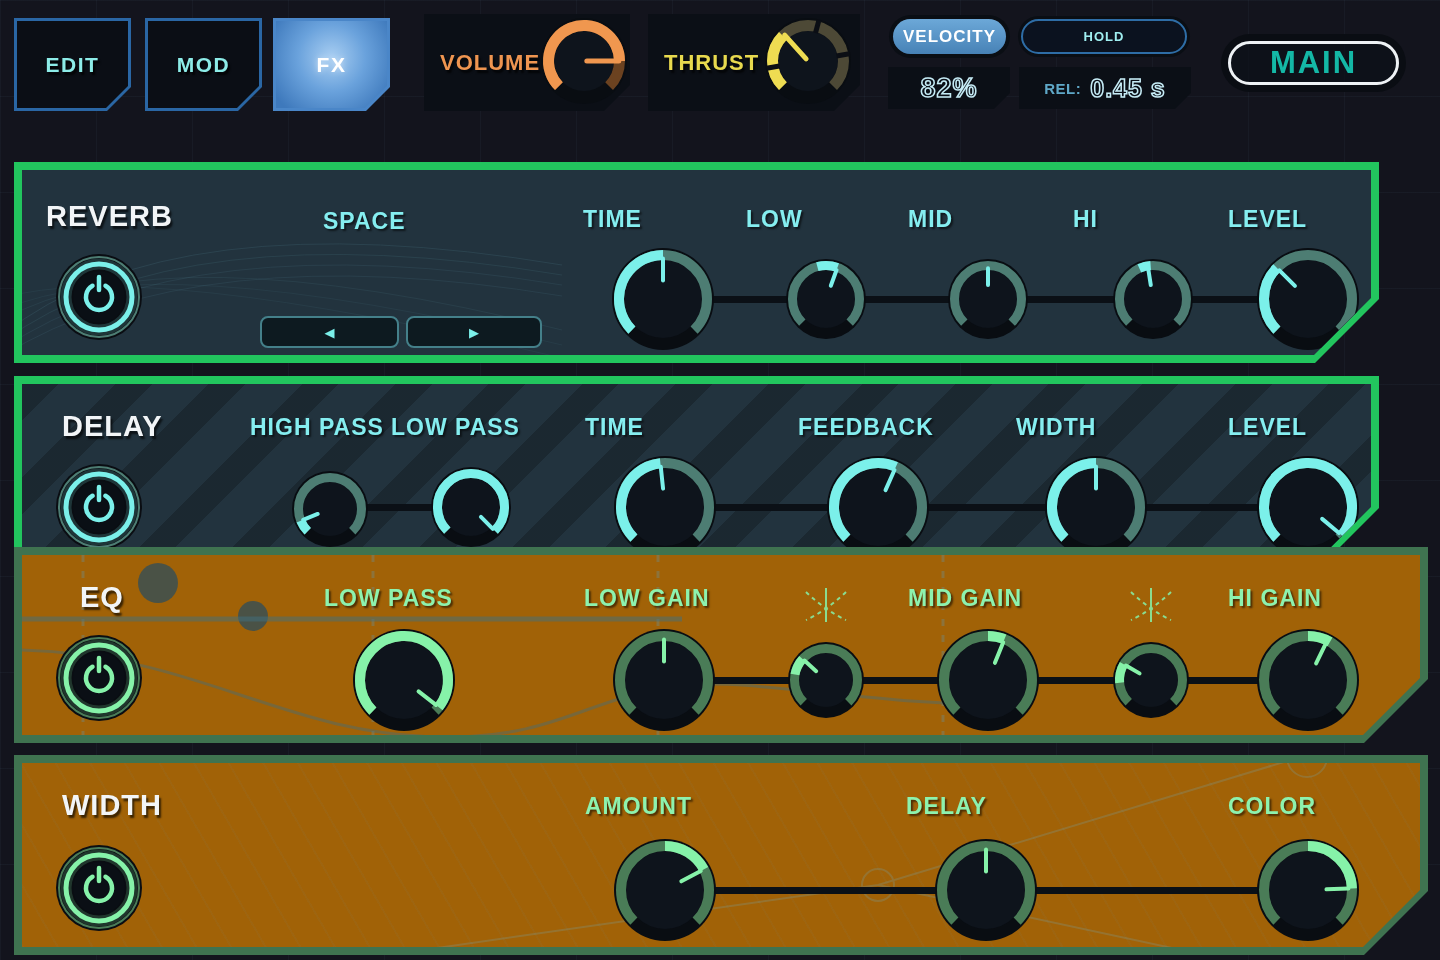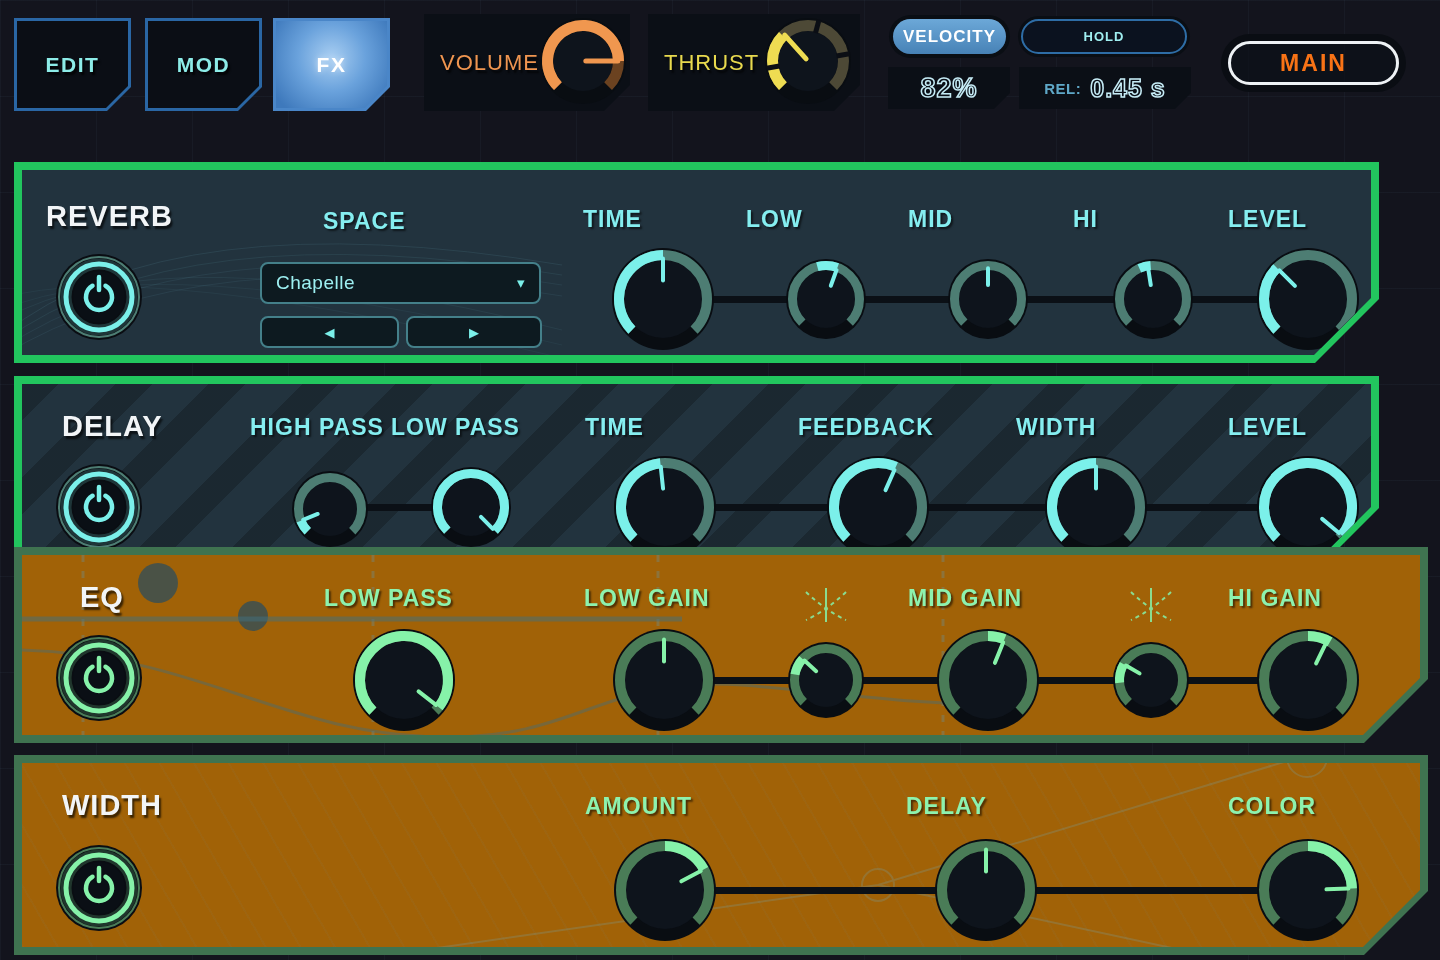--- a/index.html
+++ b/index.html
@@ -23,31 +23,31 @@
     background:#0b0e15; display:flex; align-items:center; justify-content:center;
     color:#8dece8; font-size:21px; font-weight:bold; letter-spacing:1.5px;
     text-shadow:2px 3px 2px rgba(0,0,0,.8); }
   .tab.active { background:#4a86c8; }
   .tab.active .tab-inner { background:radial-gradient(circle at 50% 42%, #a8cef2 0%, #6aa2dc 45%, #3e79bc 90%);
     color:#ffffff; text-shadow:0 0 6px rgba(255,255,255,.5);text-align:right; }
 
   .mini-panel { position:absolute; background:#0b0f16;
     clip-path:polygon(0 0,100% 0,100% calc(100% - 26px),calc(100% - 26px) 100%,0 100%);
     display:flex; align-items:center; justify-content:space-between; padding:0 8px 0 16px; }
-  .mini-label { font-size:22px; font-weight:normal; letter-spacing:1px; }
+  .mini-label { font-size:22px; font-weight:bold; letter-spacing:1px; }
   .c-orange { color:#ef9550; text-shadow:2px 3px 2px rgba(0,0,0,.7); }
   .c-yellow { color:#e8d94e; text-shadow:2px 3px 2px rgba(0,0,0,.7); }
 
   .pill { position:absolute; border-radius:999px; display:flex; align-items:center; justify-content:center;
     font-weight:bold; cursor:pointer; }
   .pill-velocity { background:linear-gradient(#6ca8d8,#4782b6); color:#ffffff; font-size:17px;
     letter-spacing:1px; box-shadow:0 0 0 4px #0a0e14; }
   .pill-hold { background:#0b121f; border:2px solid #2e6da6; color:#9feef0; font-size:13px;
     letter-spacing:1px; box-shadow:0 0 0 3px #0a0e14; }
-  .pill-main { background:rgba(12,16,24,.7); border:3px solid #eef2f5; color:#f97316; font-size:23px;
+  .pill-main { background:rgba(12,16,24,.7); border:3px solid #eef2f5; color:#14b8a6; font-size:31px;
     letter-spacing:2px; box-shadow:0 0 0 7px #0a0d13; }
 
   .value-box { position:absolute; background:#0b0f16;
     clip-path:polygon(0 0,100% 0,100% calc(100% - 16px),calc(100% - 16px) 100%,0 100%);
     display:flex; align-items:center; justify-content:center; cursor:ns-resize; }
   .hollow { font-size:27px; font-weight:bold; letter-spacing:1px; color:#c6ecf6; }
   @supports (-webkit-text-stroke: 1px #fff) {
     .hollow { color:rgba(10,22,32,.15); -webkit-text-stroke:1.5px #c6ecf6; }
   }
   .rel-label { color:#5fa8c8; font-size:15px; font-weight:bold; margin-right:9px; letter-spacing:.5px; }
@@ -167,24 +167,20 @@
           <circle cx="44" cy="44" r="43" fill="#0a0d12"></circle>
           <circle cx="44" cy="44" r="40" fill="none" stroke="#4d7d73" stroke-width="2"></circle>
           <circle cx="44" cy="44" r="33" fill="none" stroke="#7bf0ea" stroke-width="11" opacity="0.18"></circle>
           <circle cx="44" cy="44" r="33" fill="none" stroke="#7bf0ea" stroke-width="5"></circle>
           <circle cx="44" cy="44" r="26" fill="#0a0f15"></circle>
           <path d="M 50.50 32.74 A 13 13 0 1 1 37.50 32.74" stroke="#7bf0ea" stroke-width="4.5" fill="none" stroke-linecap="round"></path>
           <line x1="44" y1="24" x2="44" y2="37" stroke="#7bf0ea" stroke-width="4.5" stroke-linecap="round"></line>
         </svg></div>
 
     <div class="klabel lab-cyan" style="left:301px;top:38px">SPACE</div>
-    <div class="select-box" style="left:238px;top:92px;width:281px;height:42px">
-      <span>Chapelle</span>
-      <span class="caret">▾</span>
-    </div>
     <div class="nav-btn" style="left:238px;top:146px;width:139px;height:32px">
       <span>◀</span>
     </div>
     <div class="nav-btn" style="left:384px;top:146px;width:136px;height:32px">
       <span>▶</span>
     </div>
 
     <div class="connector" style="left:641px;top:126px;width:645px"></div>
 
     <div class="klabel lab-cyan" style="left:561px;top:36px">TIME</div>

